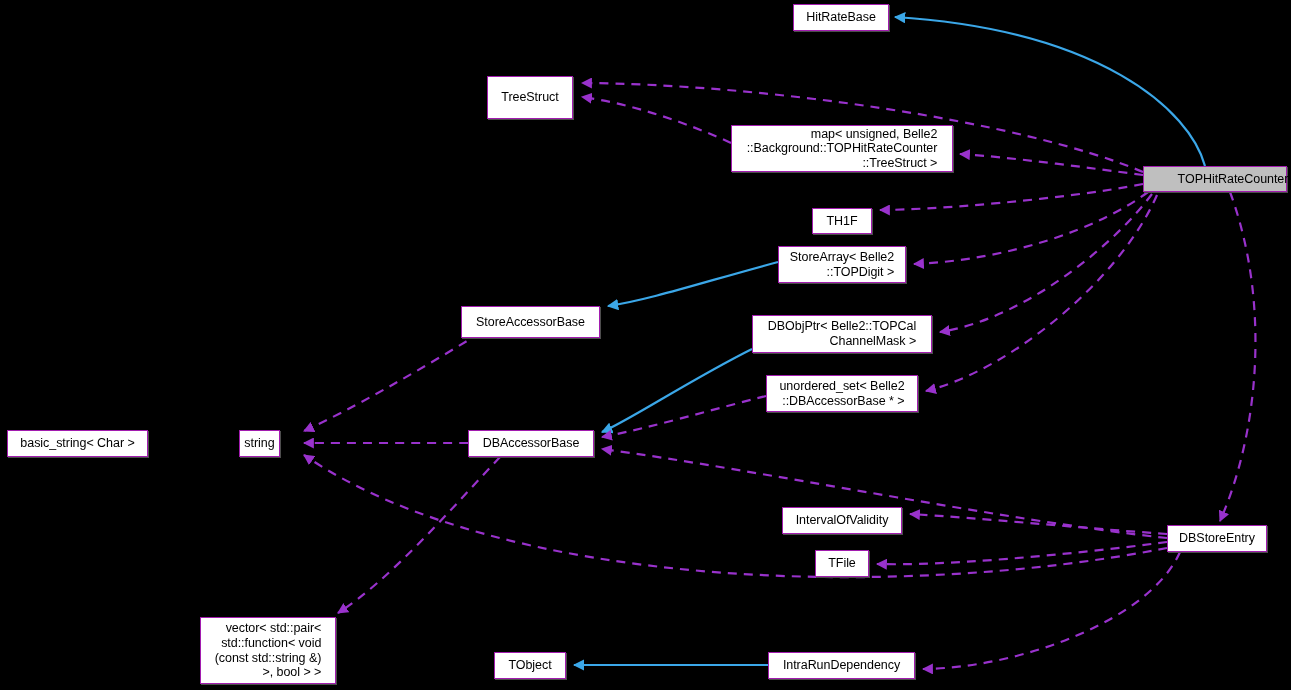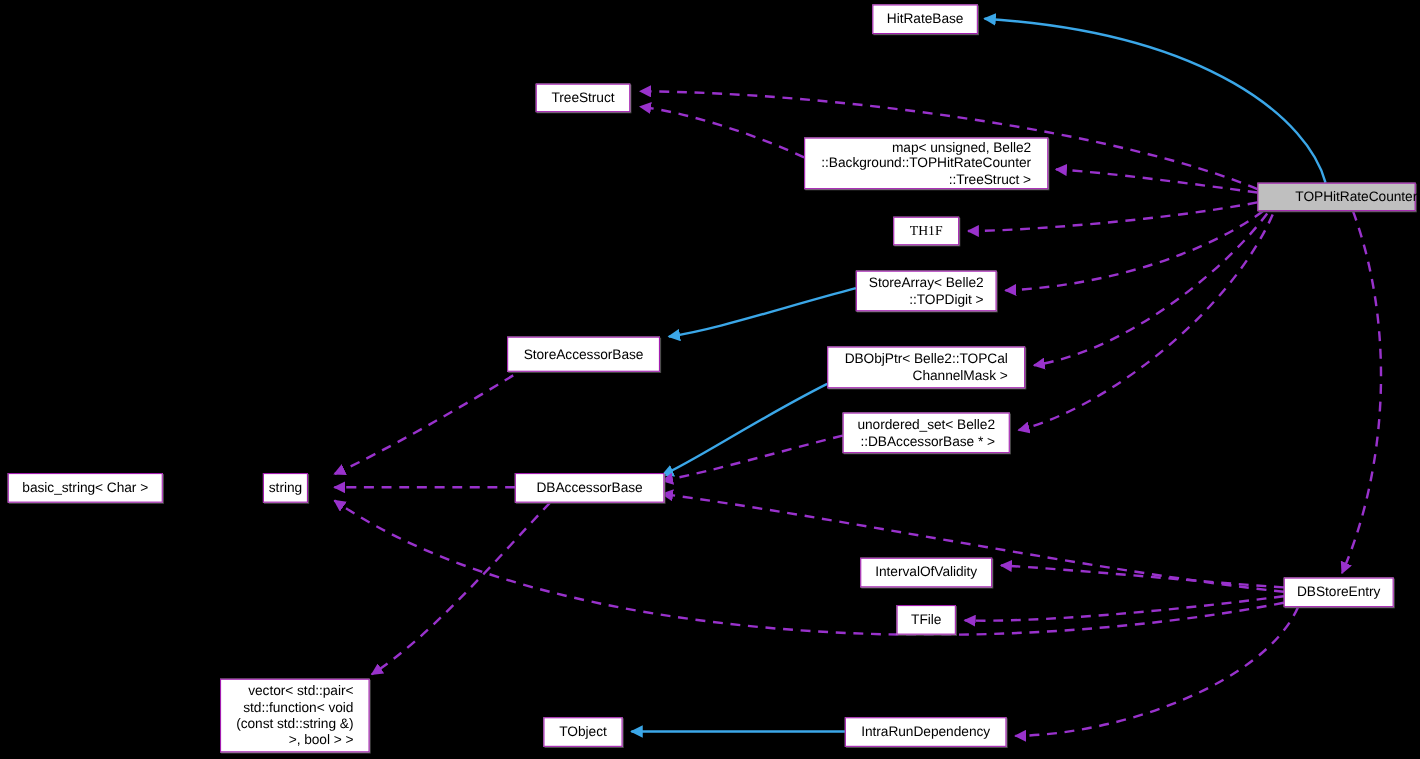--- a/index.html
+++ b/index.html
@@ -77,36 +77,36 @@
         <path d="M 1167 542 C 1060 556 940 566 877 564" fill="none" stroke="#9932cc" stroke-width="2.2" stroke-dasharray="9,7" marker-end="url(#arrow-purple)"></path>
         <path d="M 1167 548 C 900 600 500 590 304 455" fill="none" stroke="#9932cc" stroke-width="2.2" stroke-dasharray="9,7" marker-end="url(#arrow-purple)"></path>
         <path d="M 500 457 C 450 510 390 580 338 613" fill="none" stroke="#9932cc" stroke-width="2.2" stroke-dasharray="9,7" marker-end="url(#arrow-purple)"></path>
         <path d="M 1230 192 C 1270 300 1260 430 1220 521" fill="none" stroke="#9932cc" stroke-width="2.2" stroke-dasharray="9,7" marker-end="url(#arrow-purple)"></path>
         <path d="M 768 665 C 700 665 620 665 574 665" fill="none" stroke="#3ba7e8" stroke-width="2.2" marker-end="url(#arrow-blue)"></path>
         <path d="M 1180 552 C 1150 620 1020 668 923 669" fill="none" stroke="#9932cc" stroke-width="2.2" stroke-dasharray="9,7" marker-end="url(#arrow-purple)"></path>
       </g>
   </svg>
   <div id="node-layer">
       <div class="node" style="left: 793px; top: 4px; width: 96px; height: 27px;">HitRateBase</div>
-      <div class="node" style="left: 487px; top: 76px; width: 86px; height: 26px;">TreeStruct</div>
+      <div class="node" style="left: 487px; top: 76px; width: 86px; height: 43px;">TreeStruct</div>
       <div class="node" style="left: 731px; top: 125px; width: 222px; height: 47px;">map&lt; unsigned, Belle2
 ::Background::TOPHitRateCounter
 ::TreeStruct &gt;</div>
       <div class="node highlight" style="left: 1143px; top: 166px; width: 144px; height: 26px;">TOPHitRateCounter</div>
-      <div class="node" style="left: 812px; top: 197px; width: 60px; height: 26px; font-family: Liberation Serif, serif;">TH1F</div>
+      <div class="node" style="left: 812px; top: 208px; width: 60px; height: 26px;">TH1F</div>
       <div class="node" style="left: 778px; top: 246px; width: 128px; height: 37px;">StoreArray&lt; Belle2
 ::TOPDigit &gt;</div>
       <div class="node" style="left: 461px; top: 306px; width: 139px; height: 32px;">StoreAccessorBase</div>
       <div class="node" style="left: 752px; top: 315px; width: 180px; height: 38px;">DBObjPtr&lt; Belle2::TOPCal
 ChannelMask &gt;</div>
       <div class="node" style="left: 766px; top: 375px; width: 152px; height: 37px;">unordered_set&lt; Belle2
 ::DBAccessorBase * &gt;</div>
       <div class="node" style="left: 7px; top: 430px; width: 141px; height: 27px;">basic_string&lt; Char &gt;</div>
       <div class="node" style="left: 239px; top: 430px; width: 41px; height: 27px;">string</div>
-      <div class="node" style="left: 468px; top: 430px; width: 136px; height: 27px;">DBAccessorBase</div>
+      <div class="node" style="left: 468px; top: 430px; width: 126px; height: 27px;">DBAccessorBase</div>
       <div class="node" style="left: 782px; top: 507px; width: 120px; height: 27px;">IntervalOfValidity</div>
       <div class="node" style="left: 1167px; top: 525px; width: 100px; height: 27px;">DBStoreEntry</div>
       <div class="node" style="left: 815px; top: 550px; width: 54px; height: 27px;">TFile</div>
       <div class="node" style="left: 200px; top: 617px; width: 136px; height: 67px;">vector&lt; std::pair&lt;
 std::function&lt; void
 (const std::string &amp;)
 &gt;, bool &gt; &gt;</div>
       <div class="node" style="left: 494px; top: 652px; width: 72px; height: 27px;">TObject</div>
       <div class="node" style="left: 768px; top: 652px; width: 147px; height: 27px;">IntraRunDependency</div>
     </div>

